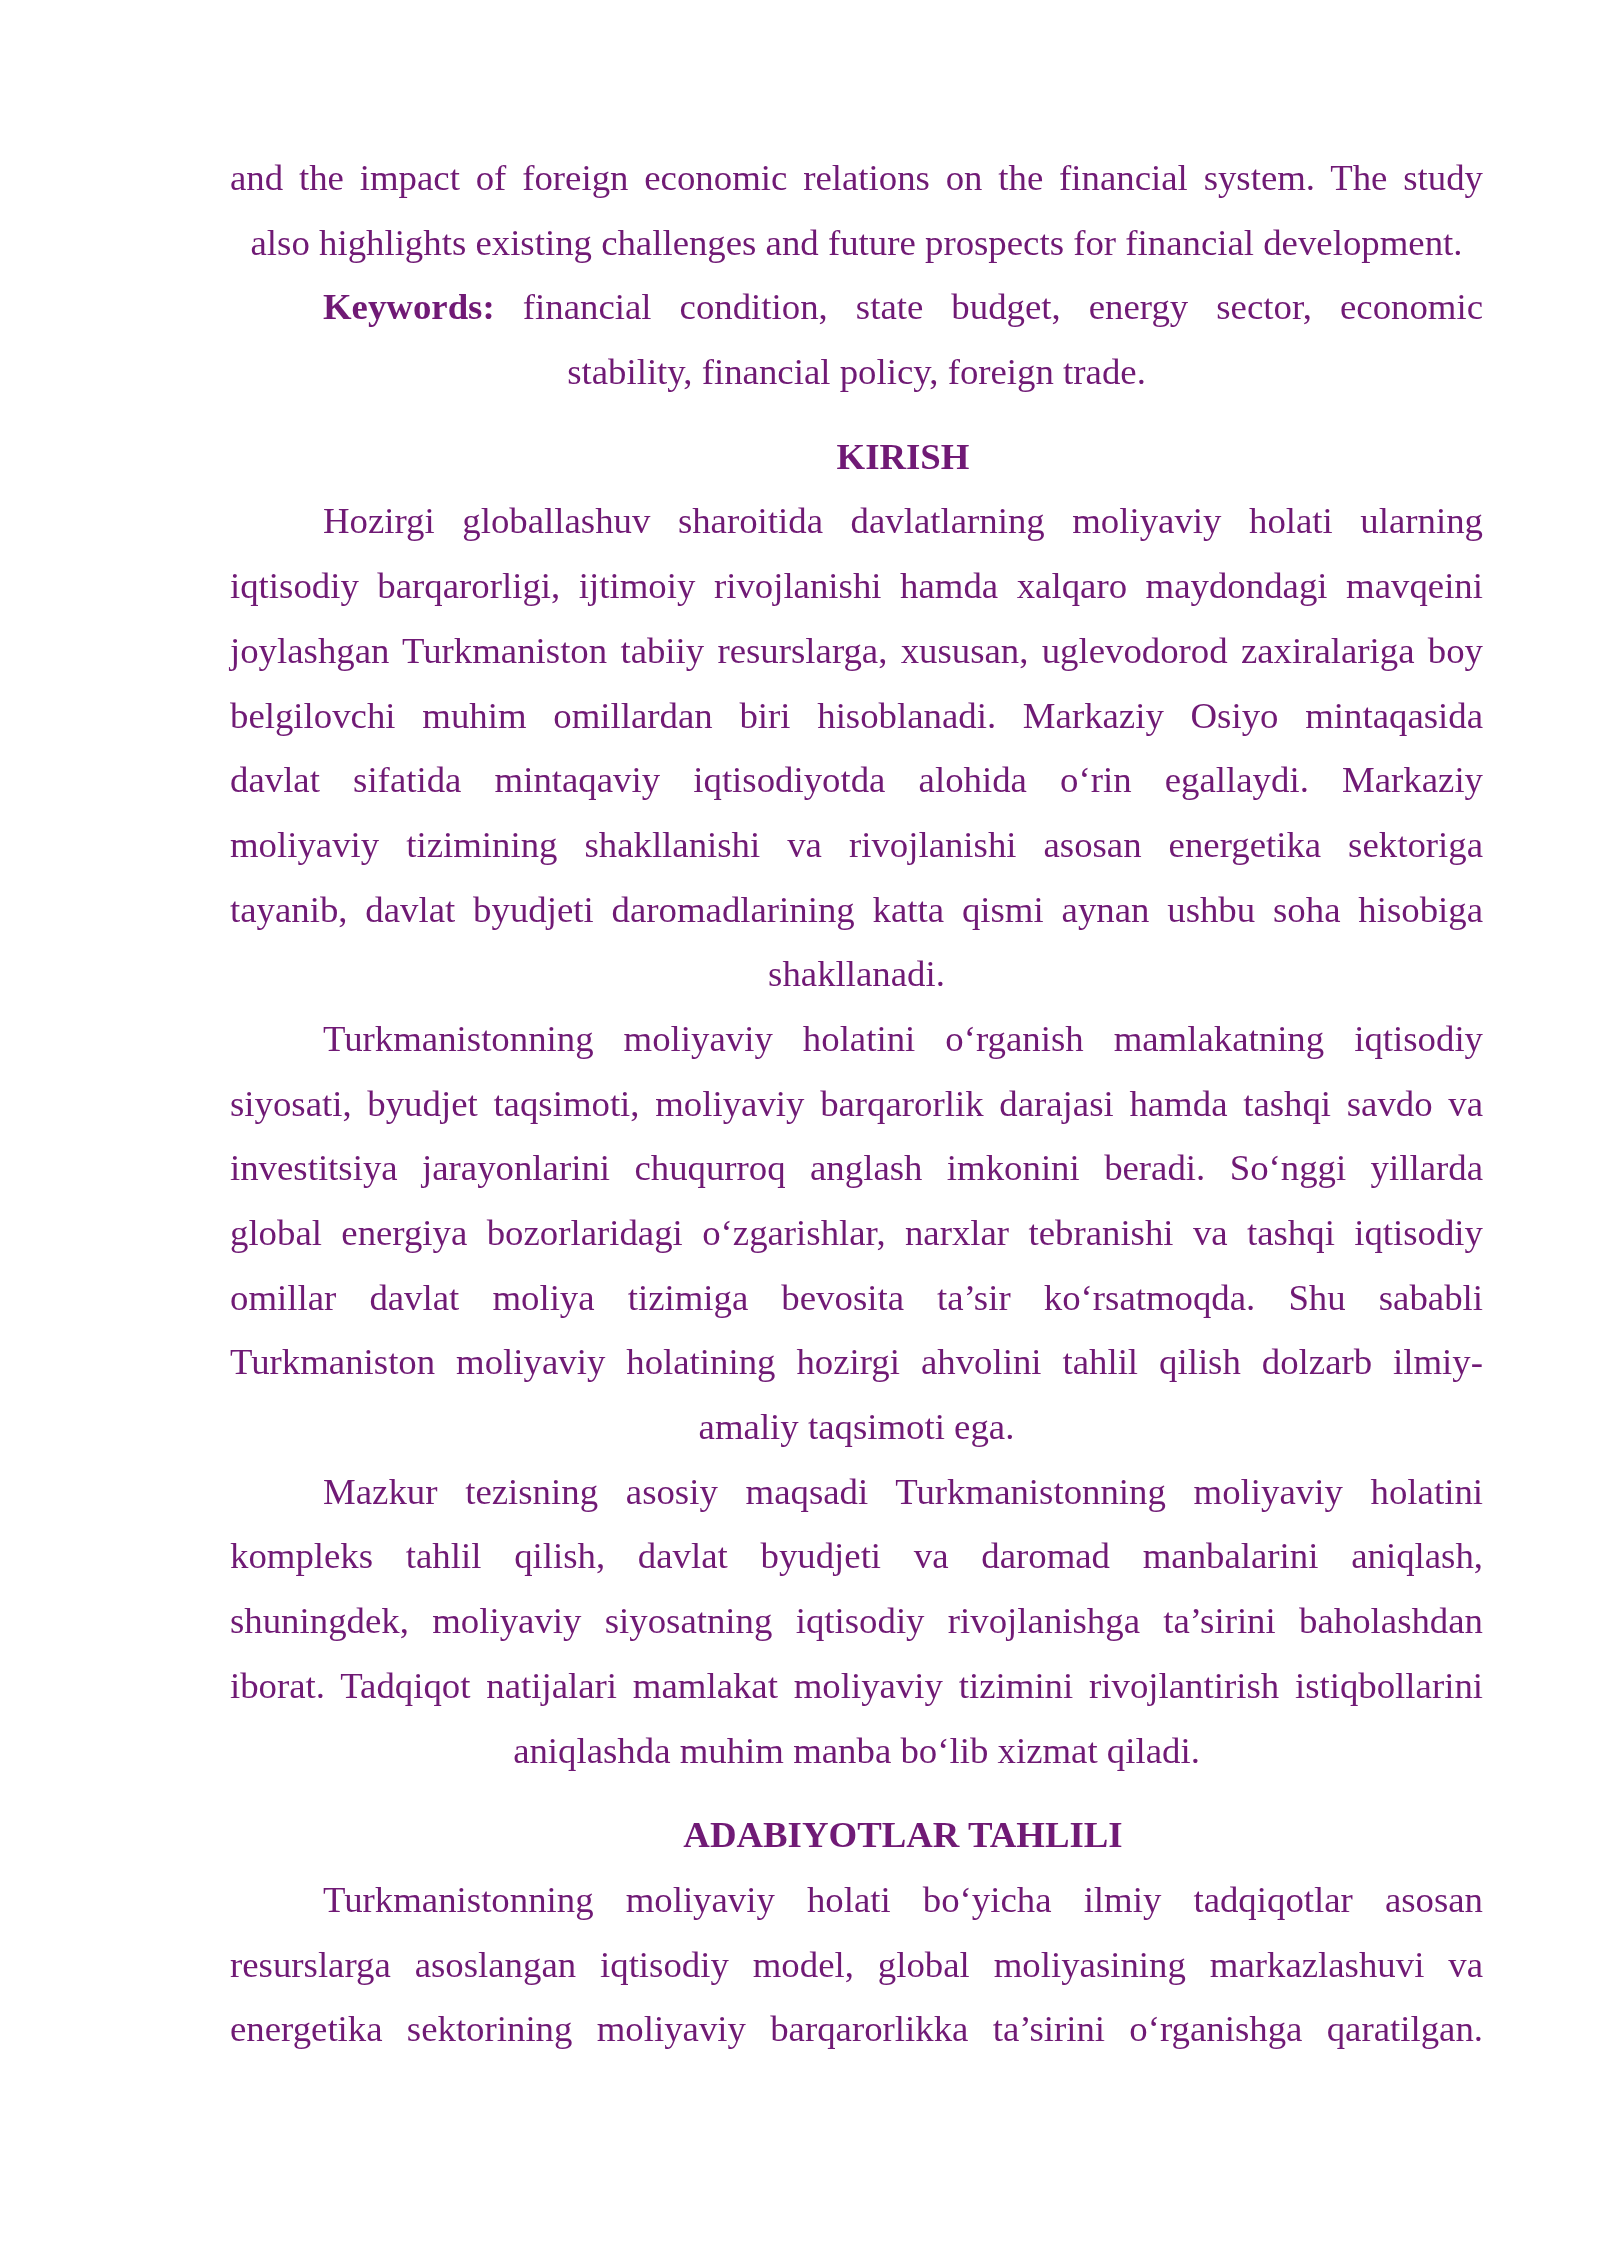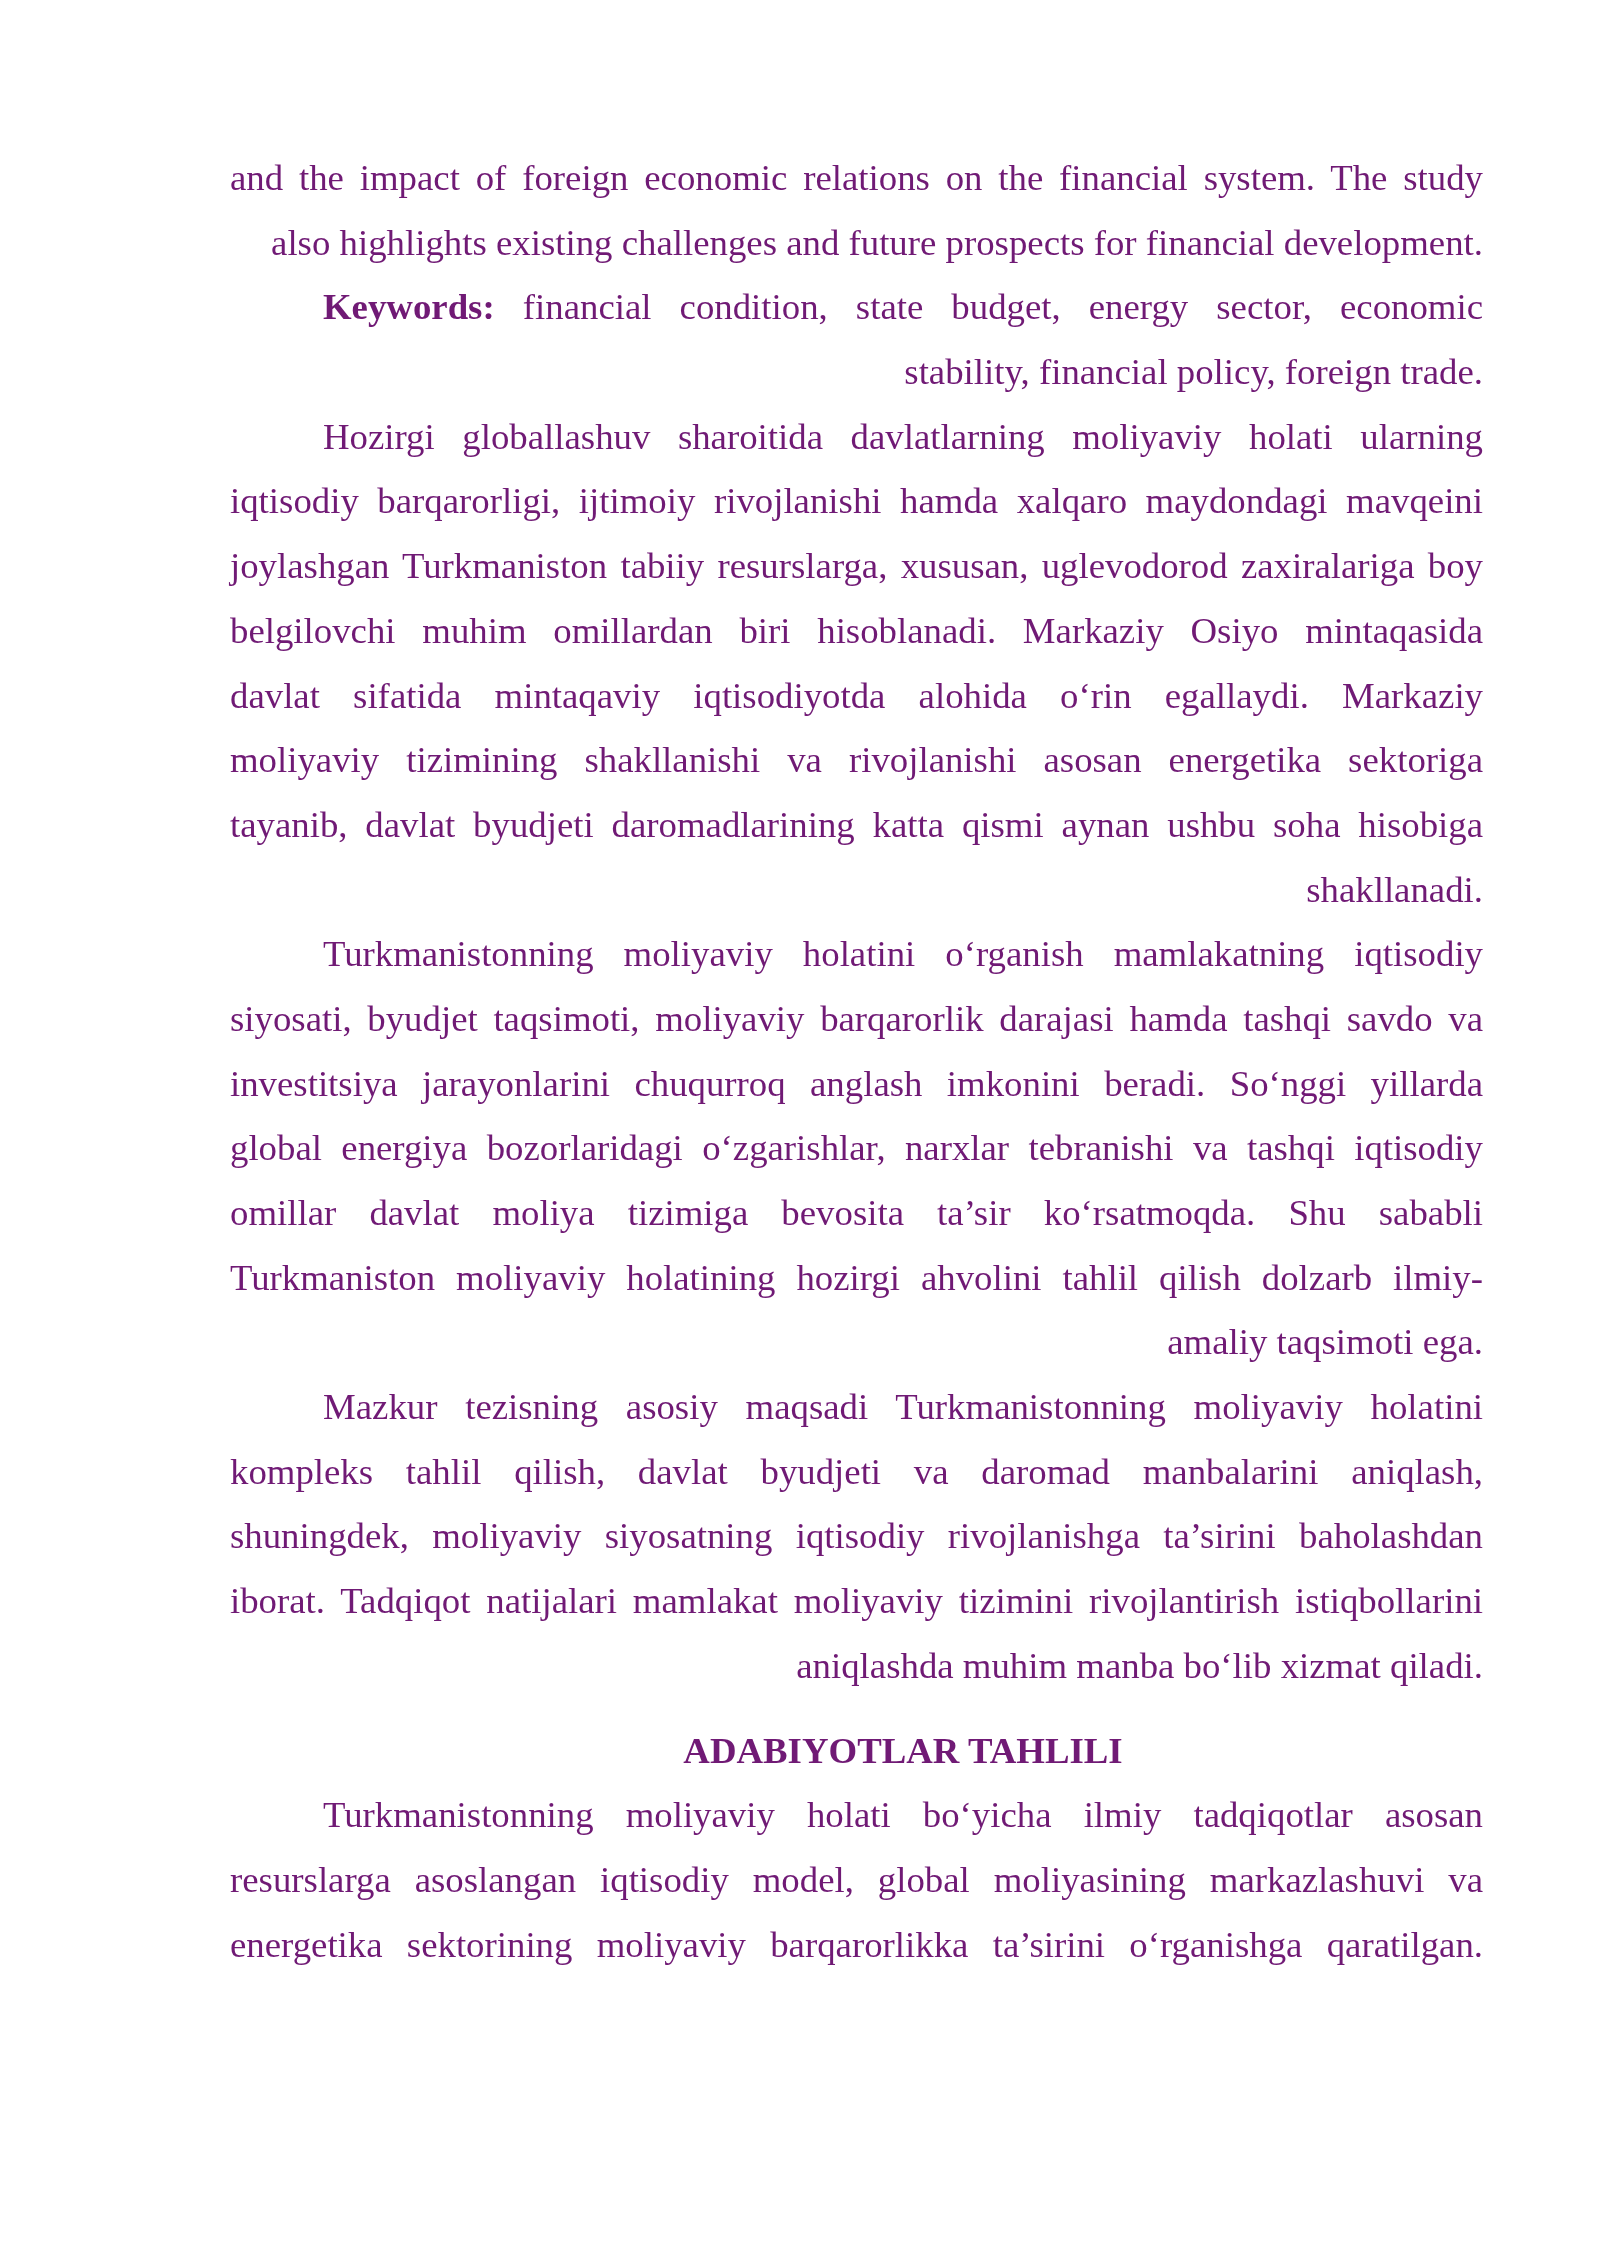--- a/index.html
+++ b/index.html
@@ -20,21 +20,21 @@
     position: absolute;
     left: 230px;
     top: 146px;
     width: 1253px;
   }
   .line {
     font-size: 36.8px;
     line-height: 64.7px;
     height: 64.7px;
     white-space: normal;
-    text-align: right;
+    text-align: center;
   }
   .line.justify {
     text-align: justify;
     text-align-last: justify;
   }
   .line.center {
     text-align: center;
     text-align-last: center;
   }
   .line.indent {
@@ -47,20 +47,21 @@
 </style>
 </head>
 <body>
 
 <div class="page">
   <div class="content">
       <div class="line justify">and the impact of foreign economic relations on the financial system. The study</div>
       <div class="line">also highlights existing challenges and future prospects for financial development.</div>
       <div class="line justify indent"><span class="bold">Keywords:</span><span> financial condition, state budget, energy sector, economic</span></div>
       <div class="line">stability, financial policy, foreign trade.</div>
+      <div class="line indent center bold">KIRISH</div>
       <div class="line justify indent">Hozirgi globallashuv sharoitida davlatlarning moliyaviy holati ularning</div>
       <div class="line justify">iqtisodiy barqarorligi, ijtimoiy rivojlanishi hamda xalqaro maydondagi mavqeini</div>
       <div class="line justify">joylashgan Turkmaniston tabiiy resurslarga, xususan, uglevodorod zaxiralariga boy</div>
       <div class="line justify">belgilovchi muhim omillardan biri hisoblanadi. Markaziy Osiyo mintaqasida</div>
       <div class="line justify">davlat sifatida mintaqaviy iqtisodiyotda alohida o‘rin egallaydi. Markaziy</div>
       <div class="line justify">moliyaviy tizimining shakllanishi va rivojlanishi asosan energetika sektoriga</div>
       <div class="line justify">tayanib, davlat byudjeti daromadlarining katta qismi aynan ushbu soha hisobiga</div>
       <div class="line">shakllanadi.</div>
       <div class="line justify indent">Turkmanistonning moliyaviy holatini o‘rganish mamlakatning iqtisodiy</div>
       <div class="line justify">siyosati, byudjet taqsimoti, moliyaviy barqarorlik darajasi hamda tashqi savdo va</div>

